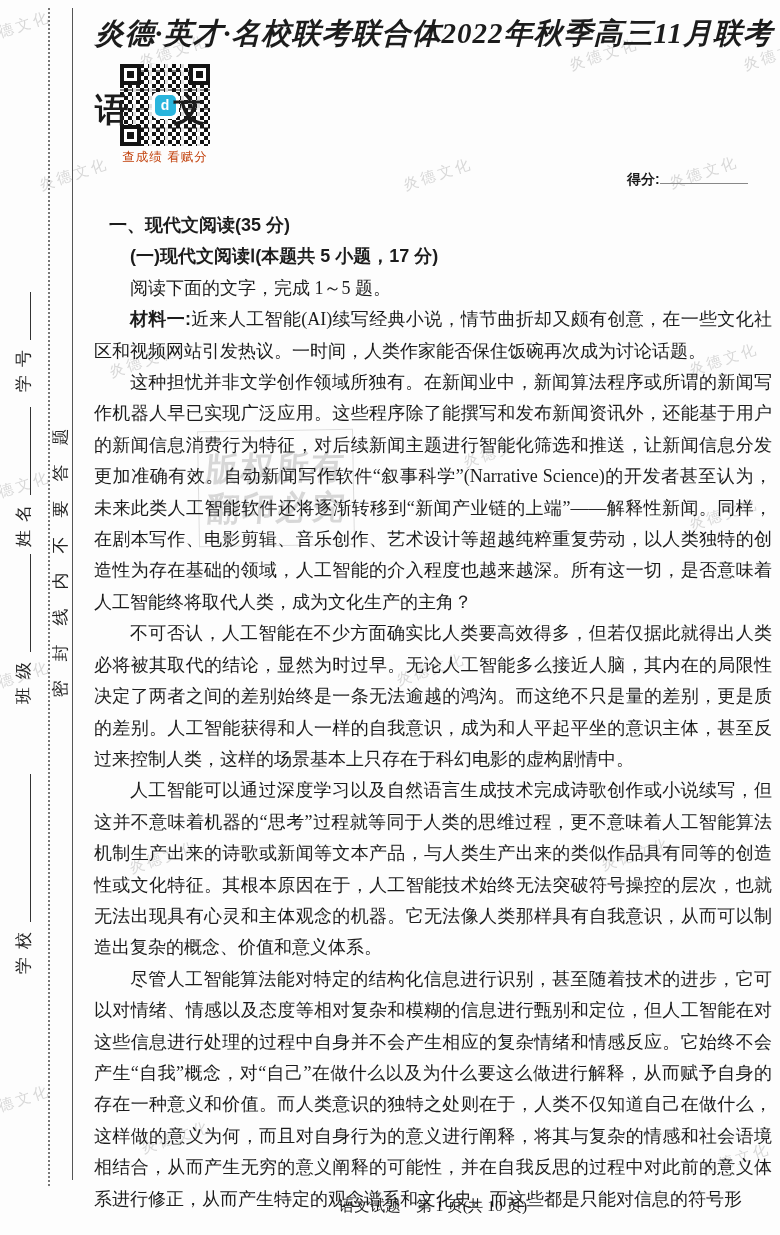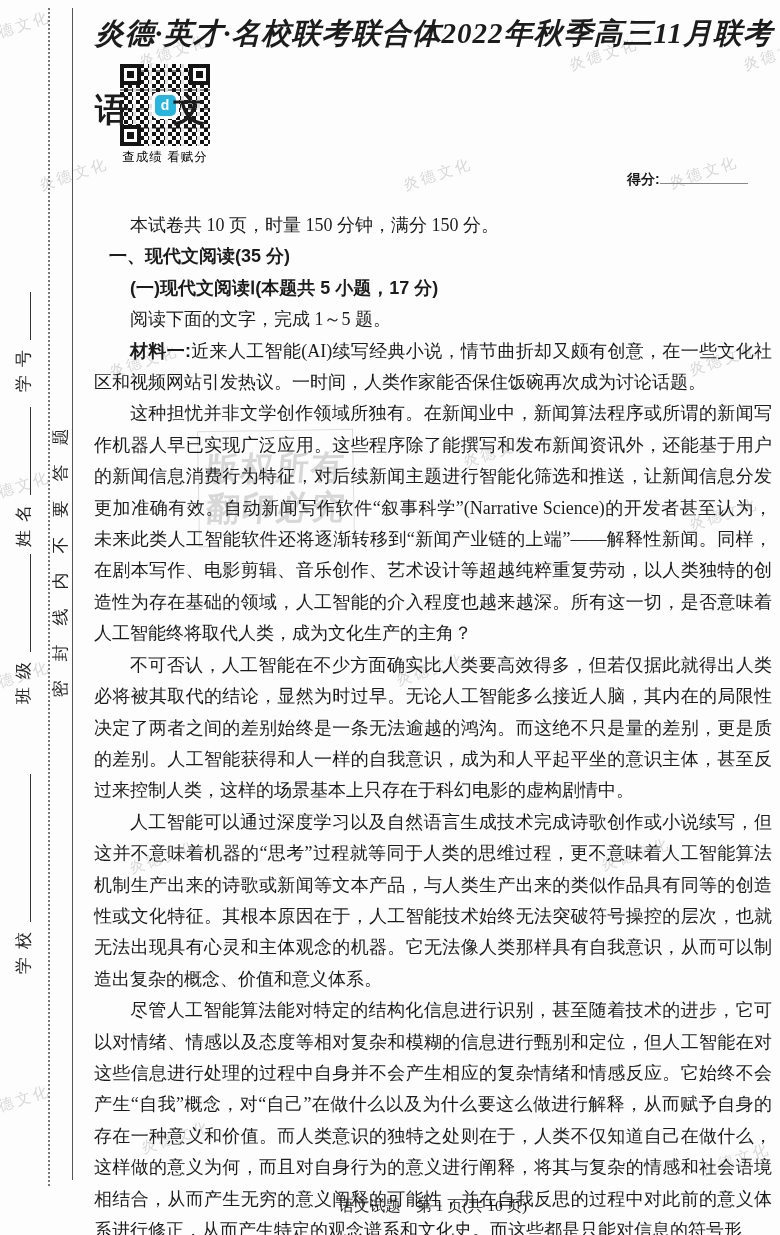--- a/index.html
+++ b/index.html
@@ -65,21 +65,21 @@
   .qr-finder.tr { right:0; top:0; }
   .qr-finder.bl { left:0; bottom:0; }
   .qr-logo { position:absolute; left:50%; top:50%; width:27px; height:27px;
     margin:-13.5px 0 0 -13.5px; background:#fff; border-radius:6px;
     display:flex; align-items:center; justify-content:center; }
   .qr-logo-inner { width:21px; height:21px; background:#2ab5dd; border-radius:5px;
     color:#fff; font-weight:bold; font-size:14px; line-height:21px; text-align:center;
     font-family:"Liberation Sans", sans-serif; }
   .qr-caption { position:absolute; left:116px; top:149px; width:98px; z-index:1;
     text-align:center; font-size:12.5px; letter-spacing:1px;
-    font-family:"Liberation Sans", sans-serif; color:#000000; }
+    font-family:"Liberation Sans", sans-serif; color:#c2410c; }
   .subject { position:absolute; left:95px; top:88px; width:676px; z-index:1;
     text-align:left; font-size:33px; font-weight:bold;
     font-family:"Liberation Sans", sans-serif; letter-spacing:6px; }
   .score { position:absolute; left:627px; top:168px; z-index:1;
     font-size:14px; font-weight:bold; font-family:"Liberation Sans", sans-serif; }
   .score-line { display:inline-block; width:88px; height:15px;
     border-bottom:1.5px solid #888; }
 
   
   .content { position:absolute; left:94px; top:210px; width:678px; z-index:1;
@@ -159,21 +159,20 @@
   </div>
   <div class="qr-caption">查成绩 看赋分</div>
 
   <div class="subject">语　文</div>
 
   <div class="score">
     <span>得分:</span><span class="score-line"></span>
   </div>
 
   <div class="content">
-    <p>本试卷共 10 页，时量 150 分钟，满分 150 分。</p>
     <p class="h1">一、现代文阅读(35 分)</p>
     <p class="h2">(一)现代文阅读Ⅰ(本题共 5 小题，17 分)</p>
     <p>阅读下面的文字，完成 1～5 题。</p>
     <p><span class="b">材料一:</span><span>近来人工智能(AI)续写经典小说，情节曲折却又颇有创意，在一些文化社区和视频网站引发热议。一时间，人类作家能否保住饭碗再次成为讨论话题。</span></p>
     <p>这种担忧并非文学创作领域所独有。在新闻业中，新闻算法程序或所谓的新闻写作机器人早已实现广泛应用。这些程序除了能撰写和发布新闻资讯外，还能基于用户的新闻信息消费行为特征，对后续新闻主题进行智能化筛选和推送，让新闻信息分发更加准确有效。自动新闻写作软件“叙事科学”(Narrative Science)的开发者甚至认为，未来此类人工智能软件还将逐渐转移到“新闻产业链的上端”——解释性新闻。同样，在剧本写作、电影剪辑、音乐创作、艺术设计等超越纯粹重复劳动，以人类独特的创造性为存在基础的领域，人工智能的介入程度也越来越深。所有这一切，是否意味着人工智能终将取代人类，成为文化生产的主角？</p>
     <p>不可否认，人工智能在不少方面确实比人类要高效得多，但若仅据此就得出人类必将被其取代的结论，显然为时过早。无论人工智能多么接近人脑，其内在的局限性决定了两者之间的差别始终是一条无法逾越的鸿沟。而这绝不只是量的差别，更是质的差别。人工智能获得和人一样的自我意识，成为和人平起平坐的意识主体，甚至反过来控制人类，这样的场景基本上只存在于科幻电影的虚构剧情中。</p>
     <p>人工智能可以通过深度学习以及自然语言生成技术完成诗歌创作或小说续写，但这并不意味着机器的“思考”过程就等同于人类的思维过程，更不意味着人工智能算法机制生产出来的诗歌或新闻等文本产品，与人类生产出来的类似作品具有同等的创造性或文化特征。其根本原因在于，人工智能技术始终无法突破符号操控的层次，也就无法出现具有心灵和主体观念的机器。它无法像人类那样具有自我意识，从而可以制造出复杂的概念、价值和意义体系。</p>
     <p>尽管人工智能算法能对特定的结构化信息进行识别，甚至随着技术的进步，它可以对情绪、情感以及态度等相对复杂和模糊的信息进行甄别和定位，但人工智能在对这些信息进行处理的过程中自身并不会产生相应的复杂情绪和情感反应。它始终不会产生“自我”概念，对“自己”在做什么以及为什么要这么做进行解释，从而赋予自身的存在一种意义和价值。而人类意识的独特之处则在于，人类不仅知道自己在做什么，这样做的意义为何，而且对自身行为的意义进行阐释，将其与复杂的情感和社会语境相结合，从而产生无穷的意义阐释的可能性，并在自我反思的过程中对此前的意义体系进行修正，从而产生特定的观念谱系和文化史。而这些都是只能对信息的符号形</p>
   </div>
 

